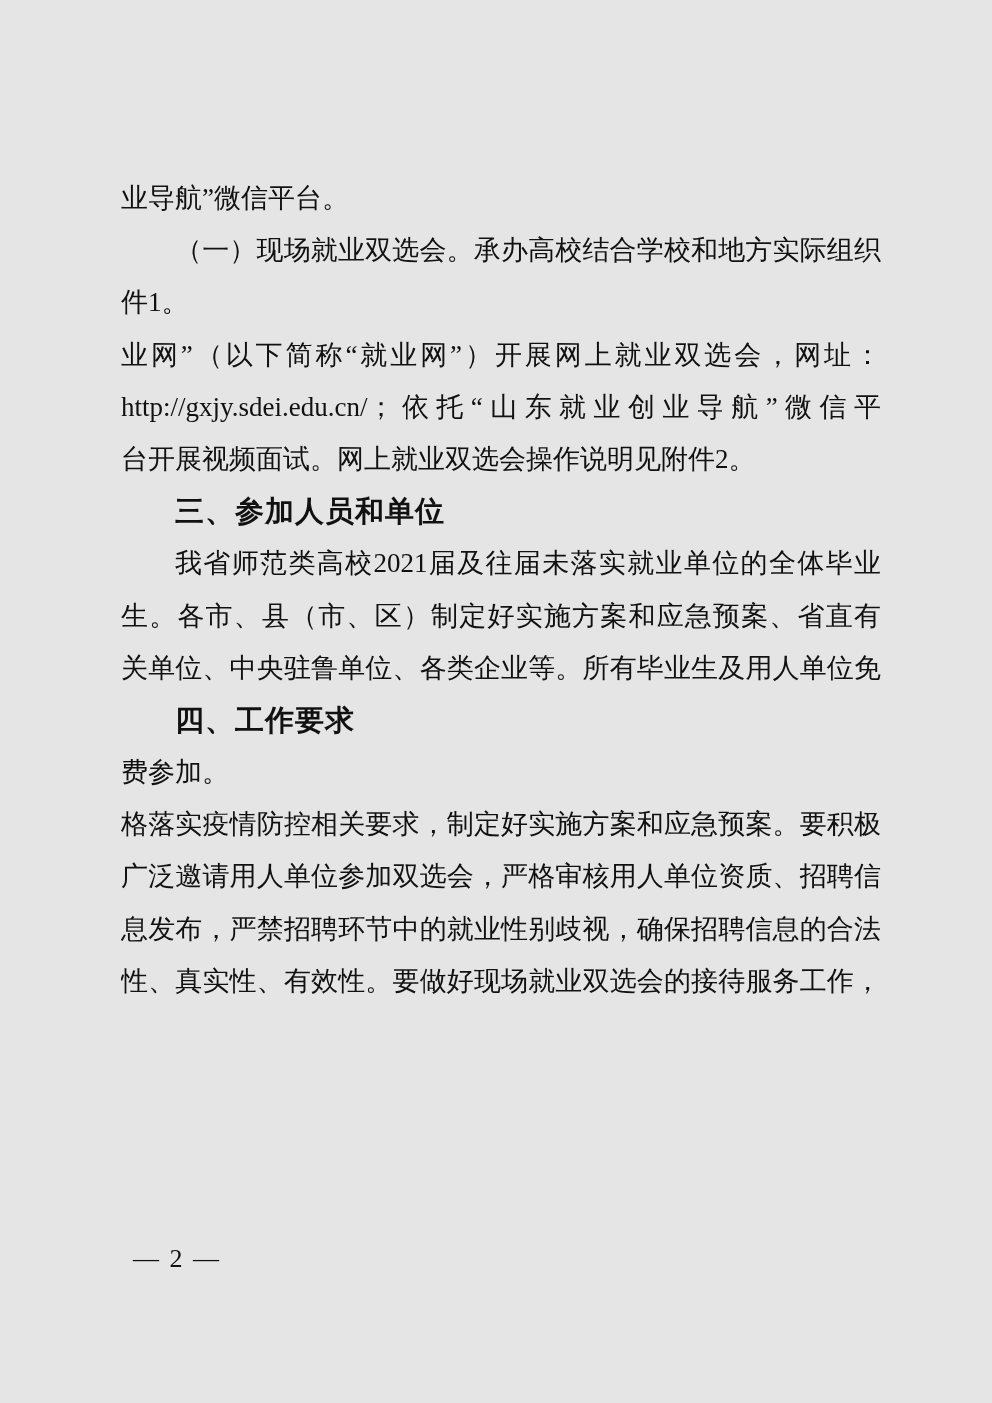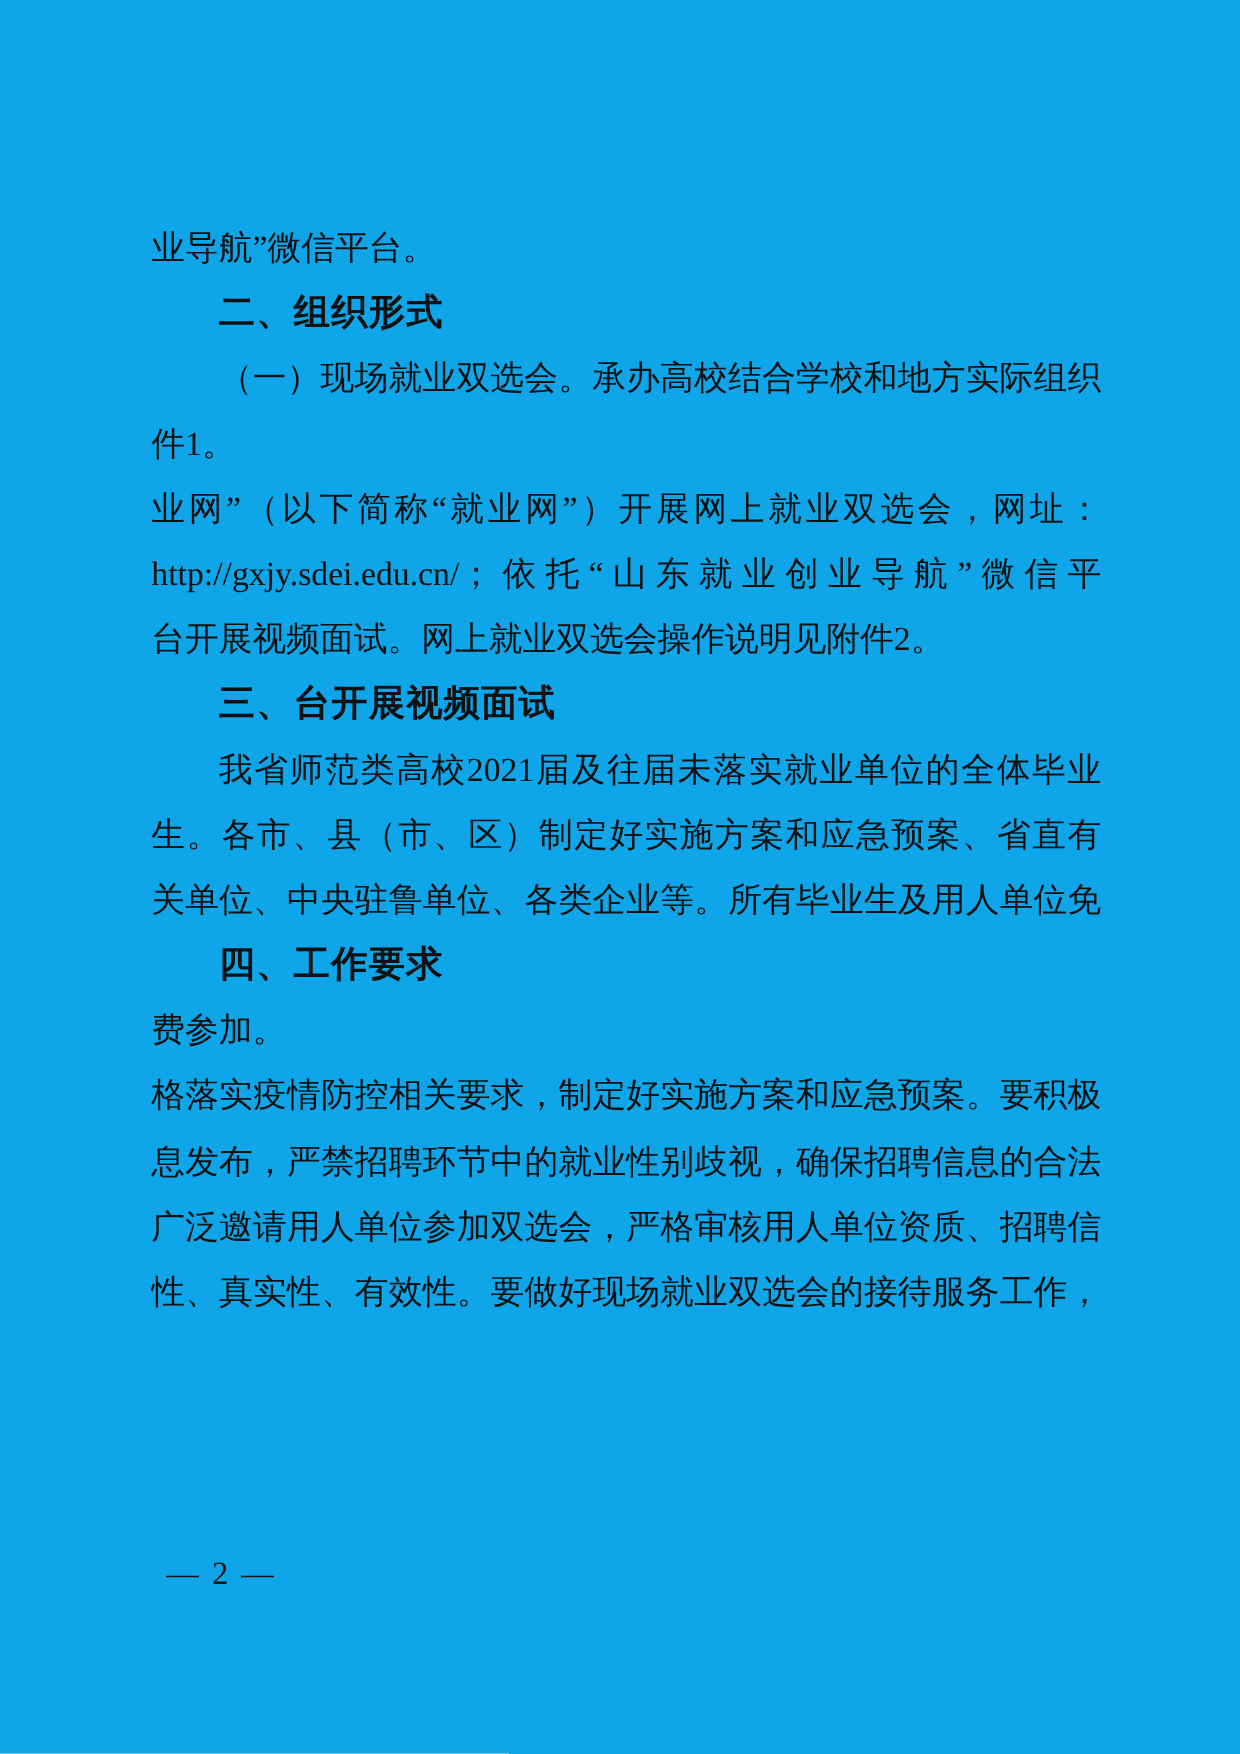--- a/index.html
+++ b/index.html
@@ -7,21 +7,21 @@
     width: 992px;
     height: 1403px;
     background: #ffffff;
     font-family: "Liberation Serif", "DejaVu Serif", serif;
     color: #111111;
   }
   .page {
     position: relative;
     width: 992px;
     height: 1403px;
-    background: #0ea5e9;
+    background: #e5e5e5;
     overflow: hidden;
   }
   .content {
     position: absolute;
     left: 121px;
     top: 172px;
     width: 760px;
   }
   .line {
     font-size: 27px;
@@ -55,31 +55,30 @@
     font-family: "Liberation Serif", "DejaVu Serif", serif;
     color: #111111;
   }
 </style>
 </head>
 <body>
 
 <div class="page">
   <div class="content">
       <div class="line body">业导航”微信平台。</div>
-      <div class="line heading indent">二、组织形式</div>
       <div class="line body indent justify">（一）现场就业双选会。承办高校结合学校和地方实际组织</div>
       <div class="line body">件1。</div>
       <div class="line body justify">业网”（以下简称“就业网”）开展网上就业双选会，网址：</div>
       <div class="line body justify">http://gxjy.sdei.edu.cn/；依托“山东就业创业导航”微信平</div>
       <div class="line body">台开展视频面试。网上就业双选会操作说明见附件2。</div>
-      <div class="line heading indent">三、台开展视频面试</div>
+      <div class="line heading indent">三、参加人员和单位</div>
       <div class="line body indent justify">我省师范类高校2021届及往届未落实就业单位的全体毕业</div>
       <div class="line body justify">生。各市、县（市、区）制定好实施方案和应急预案、省直有</div>
       <div class="line body justify">关单位、中央驻鲁单位、各类企业等。所有毕业生及用人单位免</div>
       <div class="line heading indent">四、工作要求</div>
       <div class="line body">费参加。</div>
       <div class="line body justify">格落实疫情防控相关要求，制定好实施方案和应急预案。要积极</div>
+      <div class="line body justify">广泛邀请用人单位参加双选会，严格审核用人单位资质、招聘信</div>
       <div class="line body justify">息发布，严禁招聘环节中的就业性别歧视，确保招聘信息的合法</div>
-      <div class="line body justify">广泛邀请用人单位参加双选会，严格审核用人单位资质、招聘信</div>
       <div class="line body justify">性、真实性、有效性。要做好现场就业双选会的接待服务工作，</div>
     </div>
   <div class="page-number">— 2 —</div>
 </div>
 
 </body></html>

